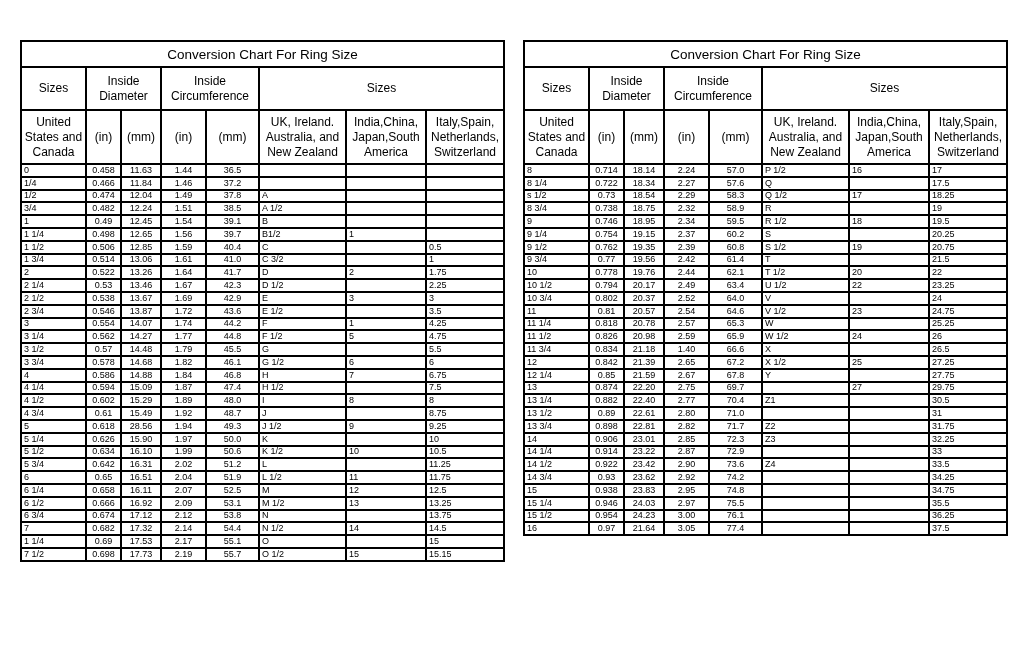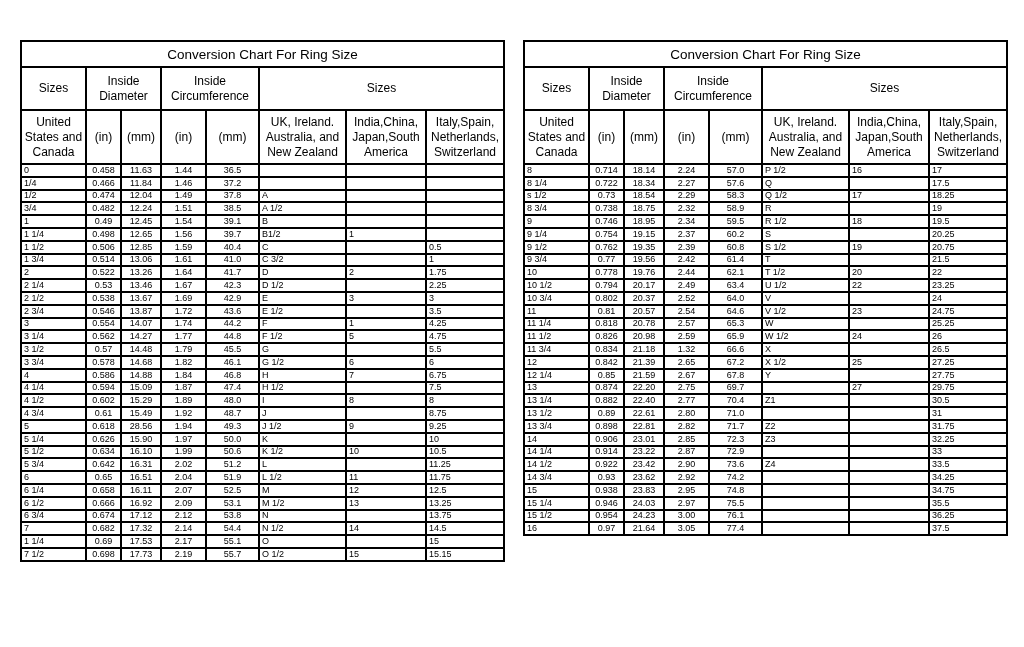--- a/index.html
+++ b/index.html
@@ -584,21 +584,21 @@
             <td class="c3">2.59</td>
             <td class="c4">65.9</td>
             <td class="c5">W 1/2</td>
             <td class="c6">24</td>
             <td class="c7">26</td>
           </tr>
           <tr>
             <td class="c0">11 3/4</td>
             <td class="c1">0.834</td>
             <td class="c2">21.18</td>
-            <td class="c3">1.32</td>
+            <td class="c3">1.40</td>
             <td class="c4">66.6</td>
             <td class="c5">X</td>
             <td class="c6"></td>
             <td class="c7">26.5</td>
           </tr>
           <tr>
             <td class="c0">12</td>
             <td class="c1">0.842</td>
             <td class="c2">21.39</td>
             <td class="c3">2.65</td>

